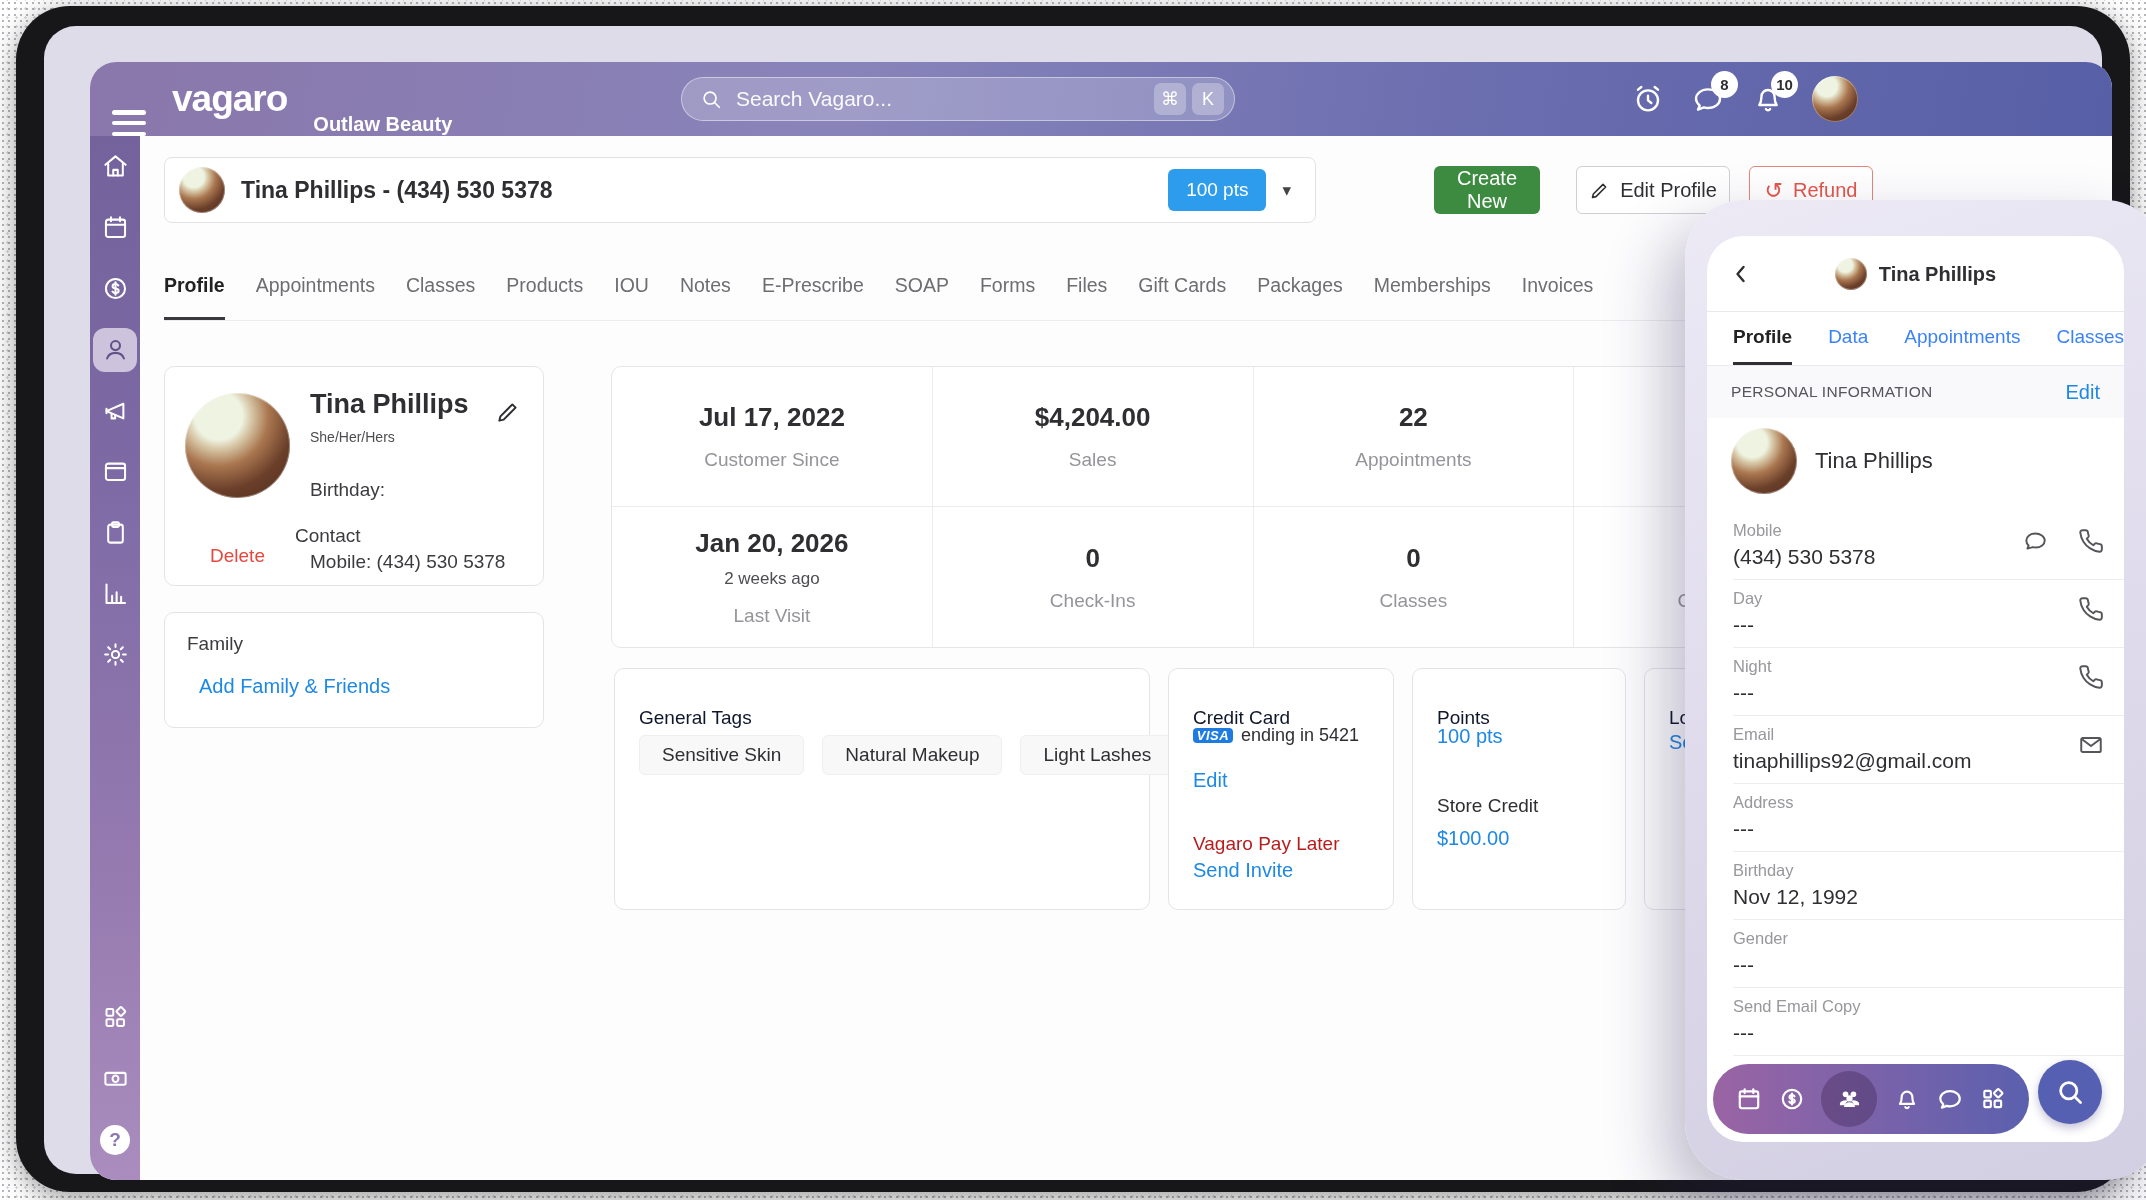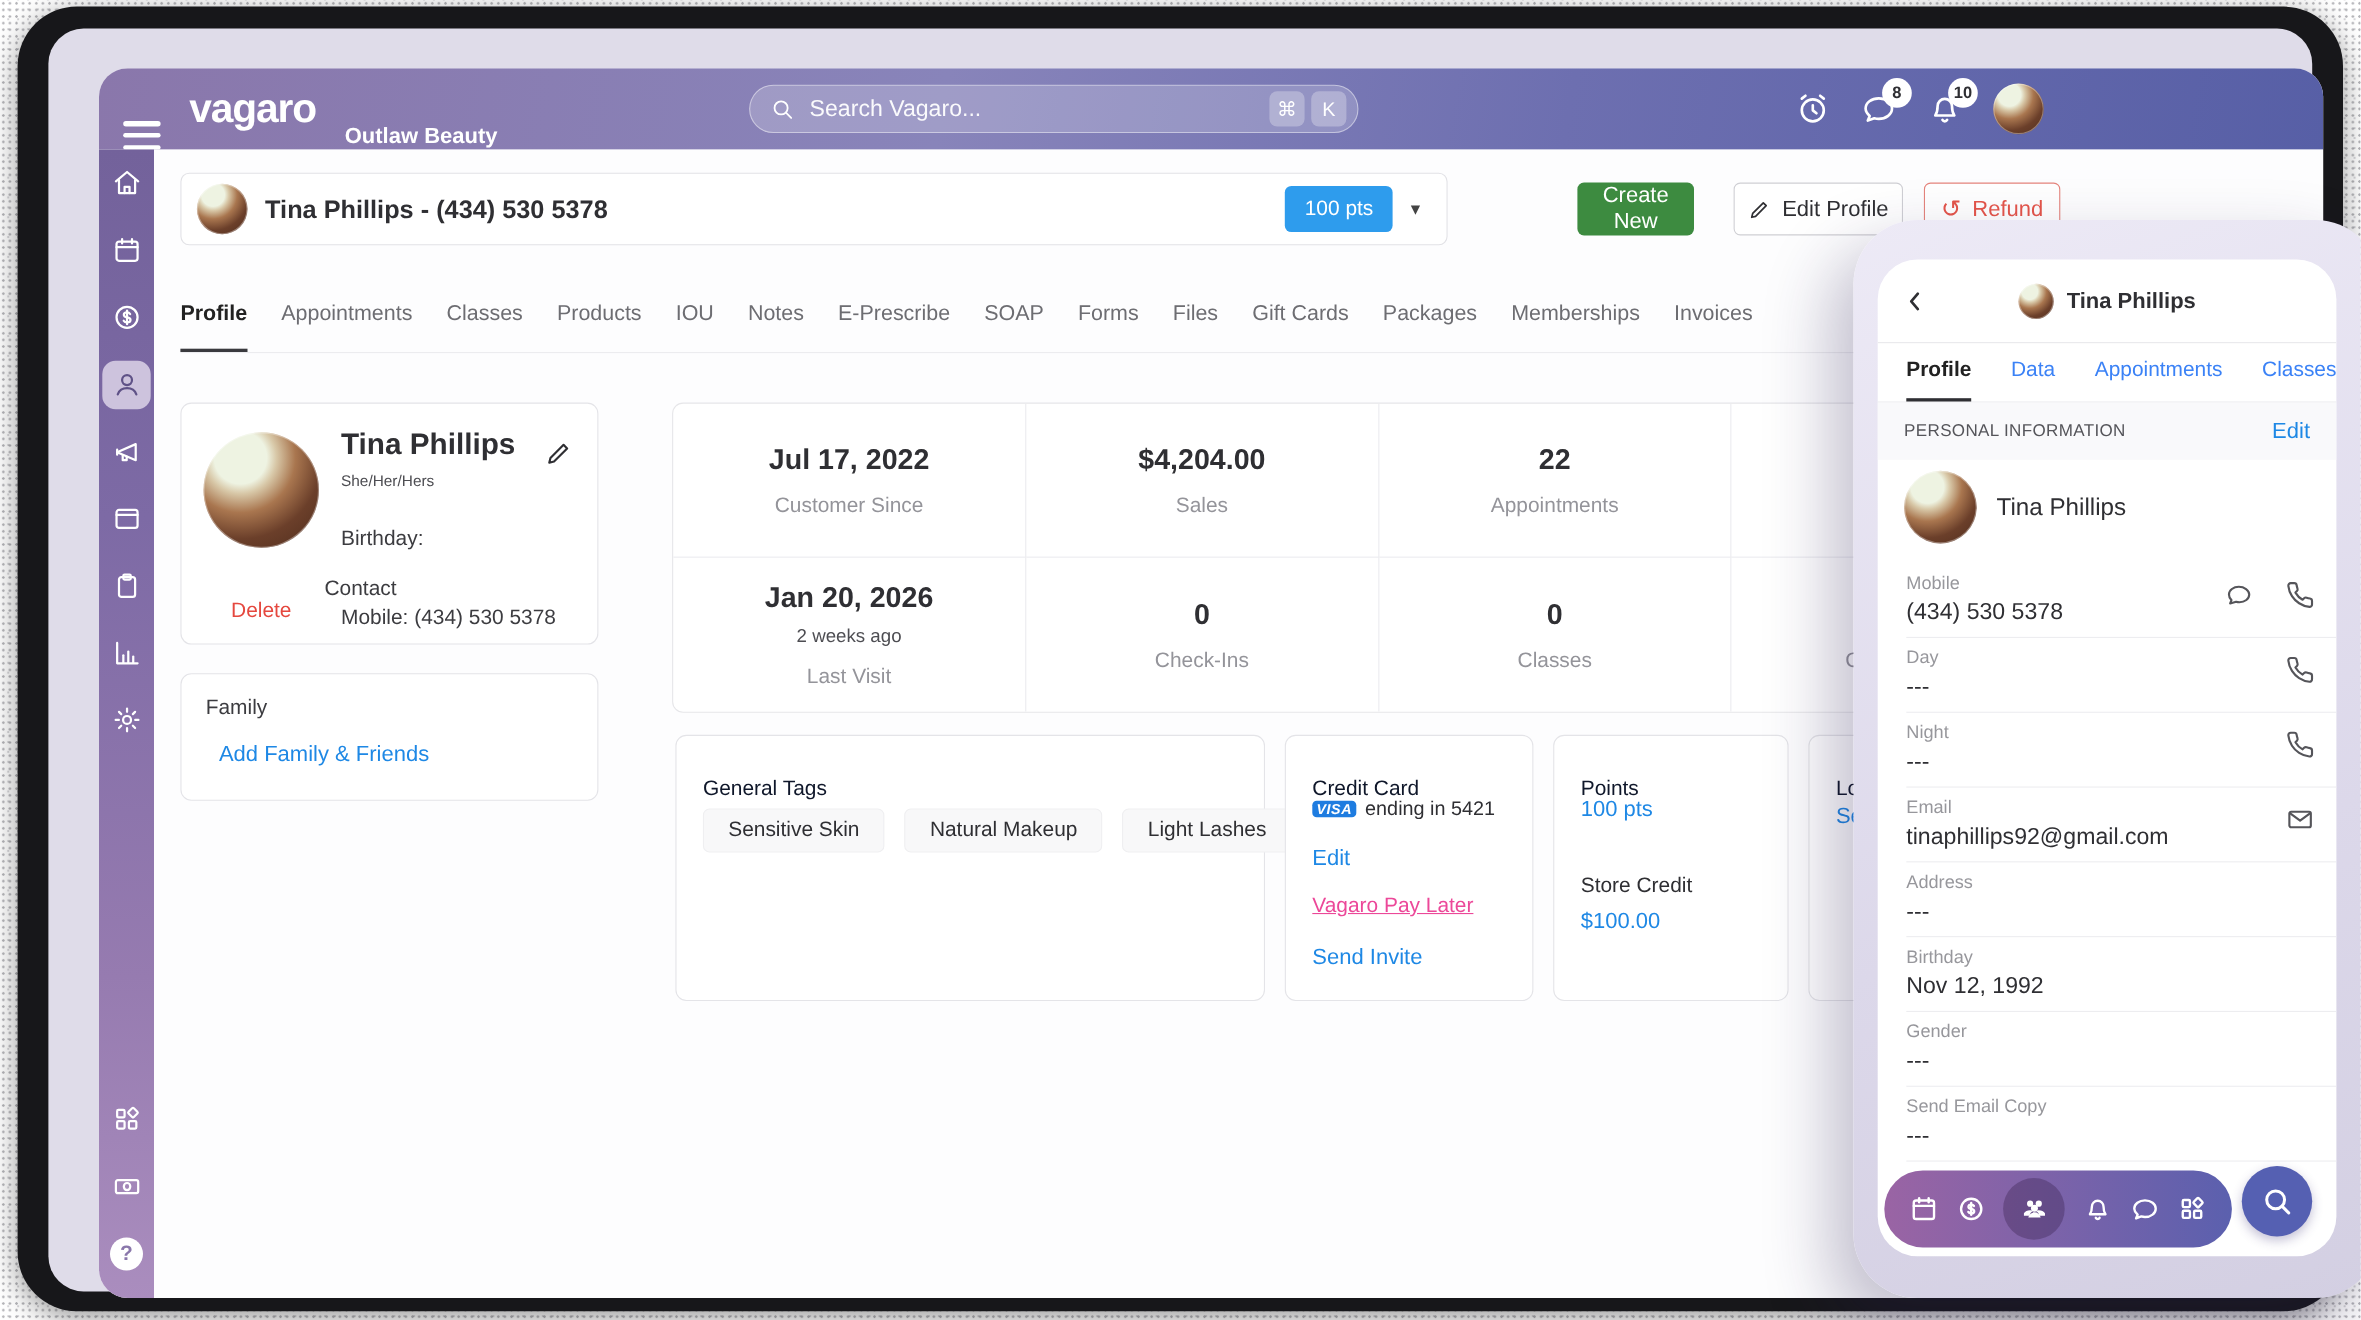--- a/index.html
+++ b/index.html
@@ -97,21 +97,21 @@
   .card-title{position:absolute;left:24px;top:22px;font-size:19px;color:#0f172a;margin-top:16px;}
   .chips{position:absolute;left:24px;top:66px;display:flex;gap:18px;}
   .chip{background:#f8f8f9;border:1px solid #efeff1;border-radius:6px;padding:8px 22px;font-size:19px;color:#2f2f33;cursor:pointer;white-space:nowrap;}
   .cc-card{position:absolute;left:1028px;top:532px;width:226px;height:242px;}
   .cc-row{position:absolute;left:24px;top:56px;display:flex;align-items:center;gap:8px;}
   .visa{background:#1e7ce0;color:#fff;font-size:13px;font-weight:700;font-style:italic;border-radius:4px;width:40px;height:15px;
     display:flex;align-items:center;justify-content:center;letter-spacing:.5px;}
   .cc-ending{font-size:18px;color:#2f2f33;}
   .link{color:#1e88e5;font-size:20px;cursor:pointer;}
   .cc-edit{position:absolute;left:24px;top:100px;}
-  .cc-paylater{position:absolute;left:24px;top:144px;font-size:19px;color:#ec4899;text-decoration:underline;}
+  .cc-paylater{position:absolute;left:24px;top:164px;font-size:19px;color:#b91c1c;}
   .cc-invite{position:absolute;left:24px;top:190px;}
   .pts-card{position:absolute;left:1272px;top:532px;width:214px;height:242px;}
   .ptc-points{position:absolute;left:24px;top:56px;}
   .ptc-sc-lbl{position:absolute;left:24px;top:126px;font-size:19px;color:#2f2f33;}
   .ptc-sc{position:absolute;left:24px;top:158px;}
   .login-card{position:absolute;left:1504px;top:532px;width:226px;height:242px;}
   .login-link{position:absolute;left:24px;top:62px;white-space:nowrap;}
   
   .phone{position:absolute;left:1685px;top:200px;width:478px;height:980px;border-radius:58px;
     background:linear-gradient(160deg,#edeaf6 0%,#dcd8ea 60%,#d3cfe2 100%);

